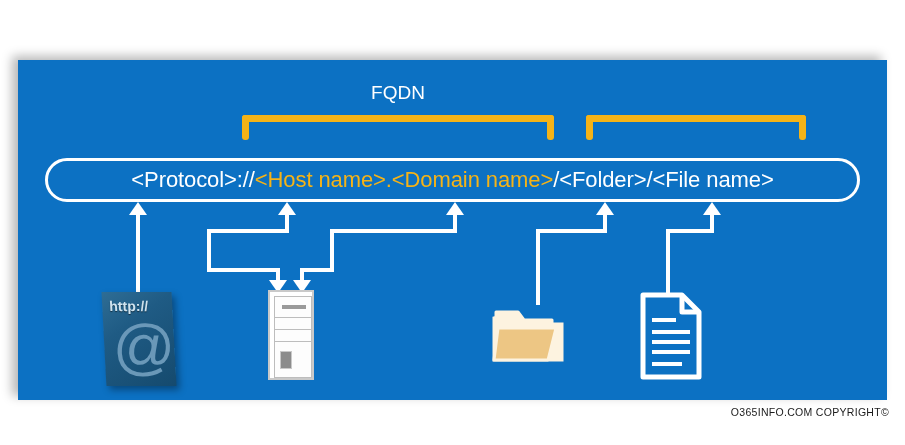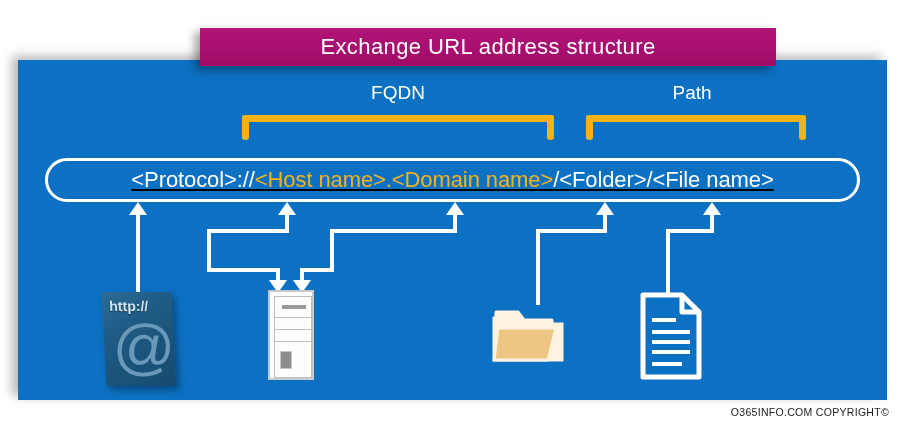--- a/index.html
+++ b/index.html
@@ -109,21 +109,20 @@
     display: flex;
     align-items: center;
     justify-content: center;
     z-index: 5;
   }
   .url-text {
     font-size: 22px;
     white-space: nowrap;
     letter-spacing: -0.1px;
     font-family: "Liberation Sans", sans-serif;
-    text-decoration: underline;
   }
   .url-white  { color: #ffffff; }
   .url-yellow { color: #f5b317; }
 
   
   .conn {
     position: absolute;
     background: #ffffff;
     z-index: 3;
   }
@@ -223,26 +222,22 @@
     font-family: "Liberation Sans", sans-serif;
   }
 </style>
 </head>
 <body>
 
 <div id="stage">
 
   <div class="blue-panel"></div>
 
-  <div class="title-banner">
-    <span class="title-banner-text">Exchange URL address structure</span>
-  </div>
 
   <div class="section-label" id="label-fqdn">FQDN</div>
-  <div class="section-label" id="label-path">Path</div>
 
   <div class="bracket" id="bracket-fqdn">
     <div class="h-bar"></div>
     <div class="cap left"></div>
     <div class="cap right"></div>
   </div>
   <div class="bracket" id="bracket-path">
     <div class="h-bar"></div>
     <div class="cap left"></div>
     <div class="cap right"></div>

